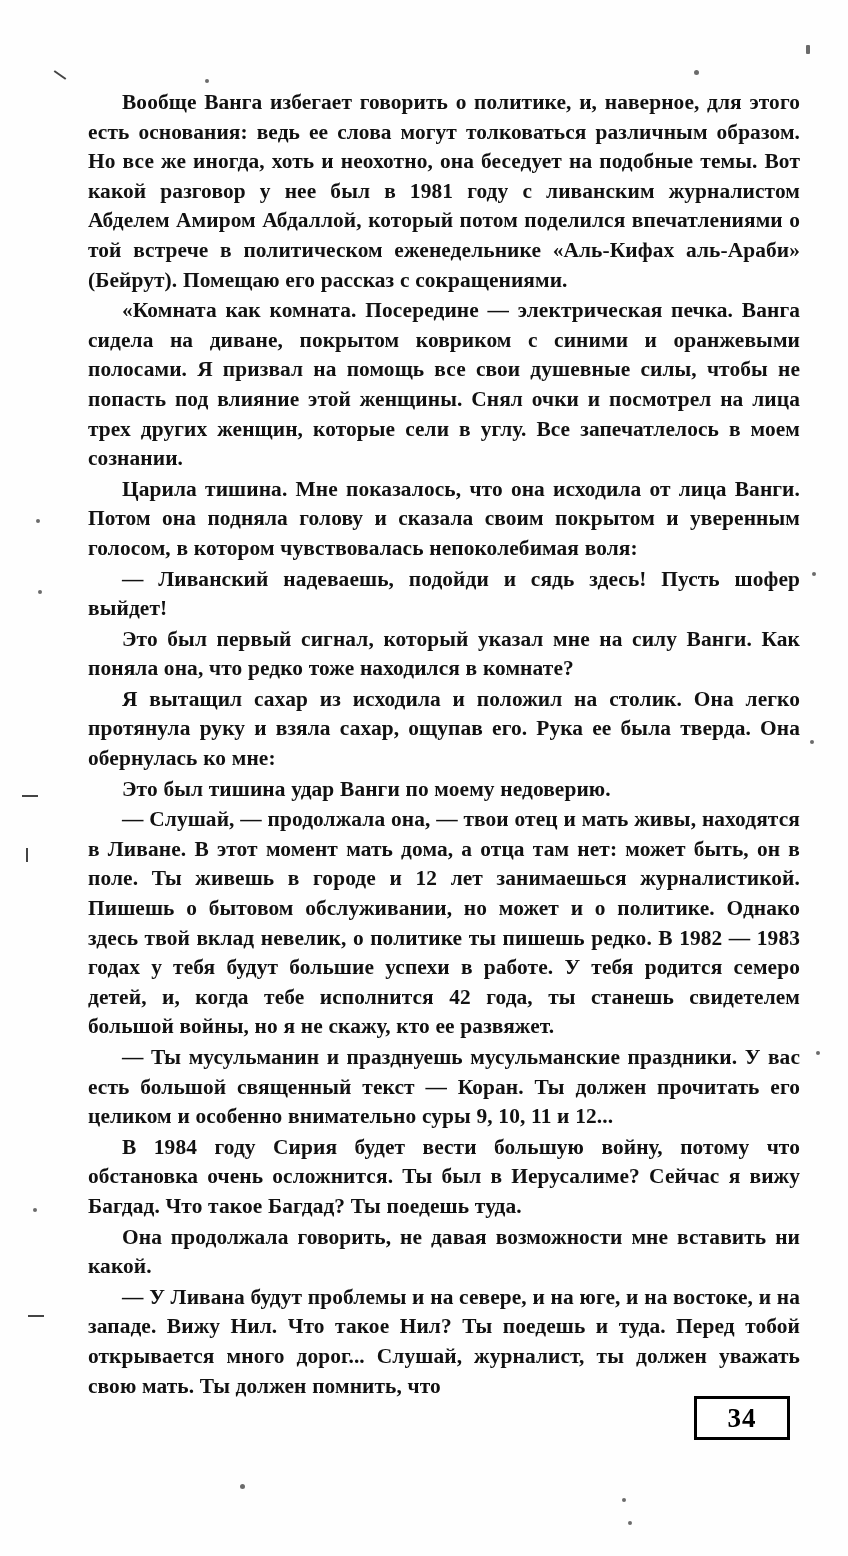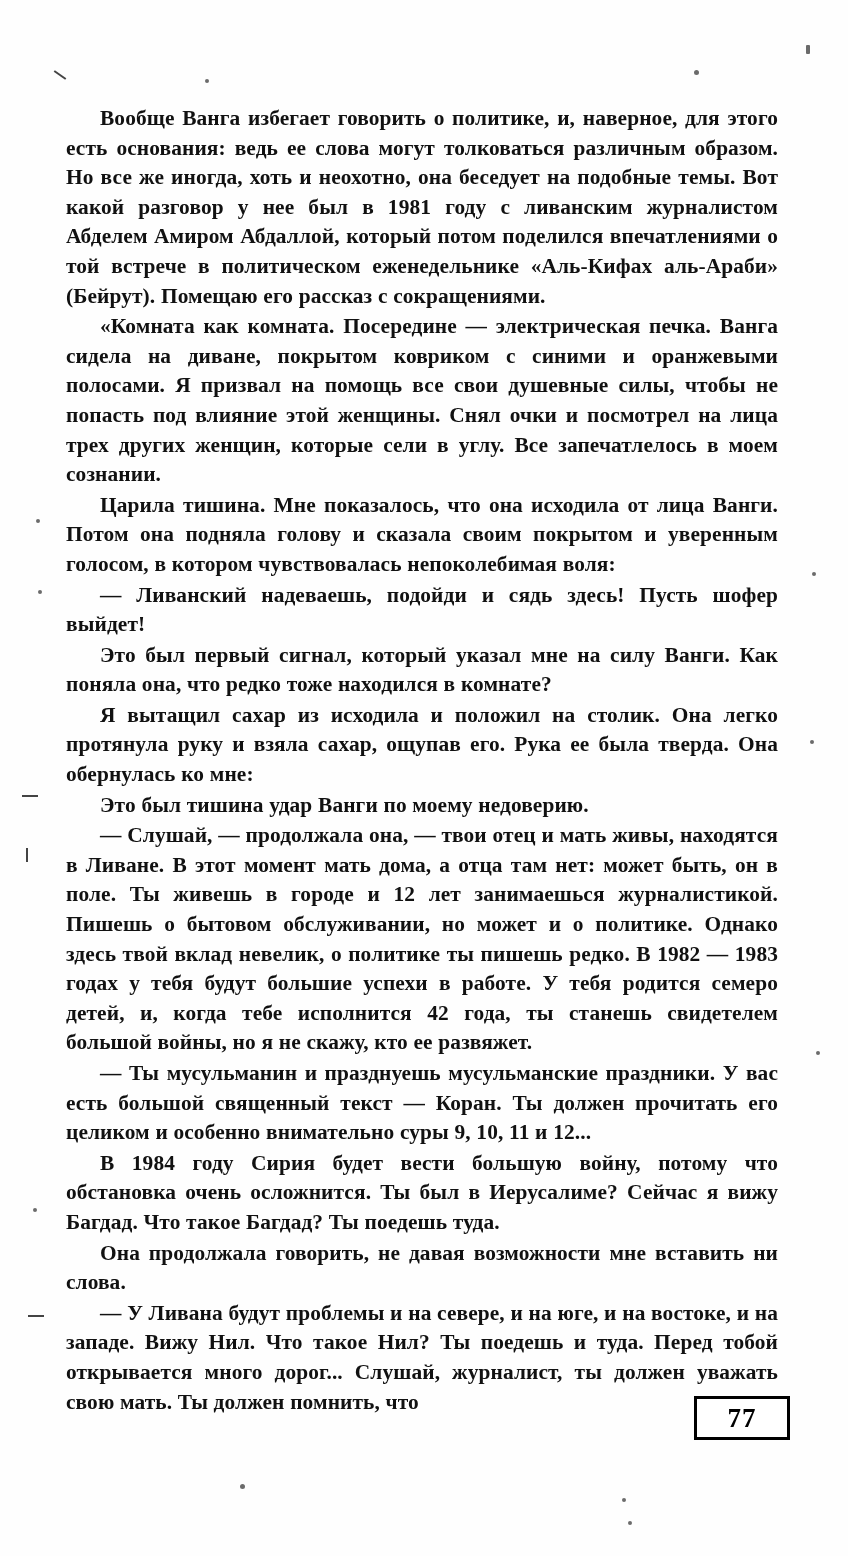--- a/index.html
+++ b/index.html
@@ -18,24 +18,23 @@
   .page {
     position: absolute;
     left: 0;
     top: 0;
     width: 848px;
     height: 1556px;
     background: #fefefe;
   }
   .text-column {
     position: absolute;
-    left: 66px;
+    left: 88px;
     top: 88px;
     width: 712px;
-    margin-top: 16px;
   }
   p.para {
     margin: 0 0 1px 0;
     font-size: 21.4px;
     line-height: 29.6px;
     text-align: justify;
     text-indent: 34px;
     letter-spacing: 0.1px;
     word-spacing: 0.2px;
     font-weight: 600;
@@ -99,21 +98,21 @@
     <p class="para">Вообще Ванга избегает говорить о политике, и, наверное, для этого есть основания: ведь ее слова могут толковаться различным образом. Но все же иногда, хоть и неохотно, она беседует на подобные темы. Вот какой разговор у нее был в 1981 году с ливанским журналистом Абделем Амиром Абдаллой, который потом поделился впечатлениями о той встрече в политическом еженедельнике «Аль-Кифах аль-Араби» (Бейрут). Помещаю его рассказ с сокращениями.</p>
     <p class="para">«Комната как комната. Посередине — электрическая печка. Ванга сидела на диване, покрытом ковриком с синими и оранжевыми полосами. Я призвал на помощь все свои душевные силы, чтобы не попасть под влияние этой женщины. Снял очки и посмотрел на лица трех других женщин, которые сели в углу. Все запечатлелось в моем сознании.</p>
     <p class="para">Царила тишина. Мне показалось, что она исходила от лица Ванги. Потом она подняла голову и сказала своим покрытом и уверенным голосом, в котором чувствовалась непоколебимая воля:</p>
     <p class="para">— Ливанский надеваешь, подойди и сядь здесь! Пусть шофер выйдет!</p>
     <p class="para">Это был первый сигнал, который указал мне на силу Ванги. Как поняла она, что редко тоже находился в комнате?</p>
     <p class="para">Я вытащил сахар из исходила и положил на столик. Она легко протянула руку и взяла сахар, ощупав его. Рука ее была тверда. Она обернулась ко мне:</p>
     <p class="para">Это был тишина удар Ванги по моему недоверию.</p>
     <p class="para">— Слушай, — продолжала она, — твои отец и мать живы, находятся в Ливане. В этот момент мать дома, а отца там нет: может быть, он в поле. Ты живешь в городе и 12 лет занимаешься журналистикой. Пишешь о бытовом обслуживании, но может и о политике. Однако здесь твой вклад невелик, о политике ты пишешь редко. В 1982 — 1983 годах у тебя будут большие успехи в работе. У тебя родится семеро детей, и, когда тебе исполнится 42 года, ты станешь свидетелем большой войны, но я не скажу, кто ее развяжет.</p>
     <p class="para">— Ты мусульманин и празднуешь мусульманские праздники. У вас есть большой священный текст — Коран. Ты должен прочитать его целиком и особенно внимательно суры 9, 10, 11 и 12...</p>
     <p class="para">В 1984 году Сирия будет вести большую войну, потому что обстановка очень осложнится. Ты был в Иерусалиме? Сейчас я вижу Багдад. Что такое Багдад? Ты поедешь туда.</p>
-    <p class="para">Она продолжала говорить, не давая возможности мне вставить ни слова.</p>
+    <p class="para">Она продолжала говорить, не давая возможности мне вставить ни какой.</p>
     <p class="para">— У Ливана будут проблемы и на севере, и на юге, и на востоке, и на западе. Вижу Нил. Что такое Нил? Ты поедешь и туда. Перед тобой открывается много дорог... Слушай, журналист, ты должен уважать свою мать. Ты должен помнить, что</p>
   </div>
 
   <div class="page-number-box">
-    <span class="num">77</span>
+    <span class="num">34</span>
   </div>
 
 </div>
 
 </body></html>

